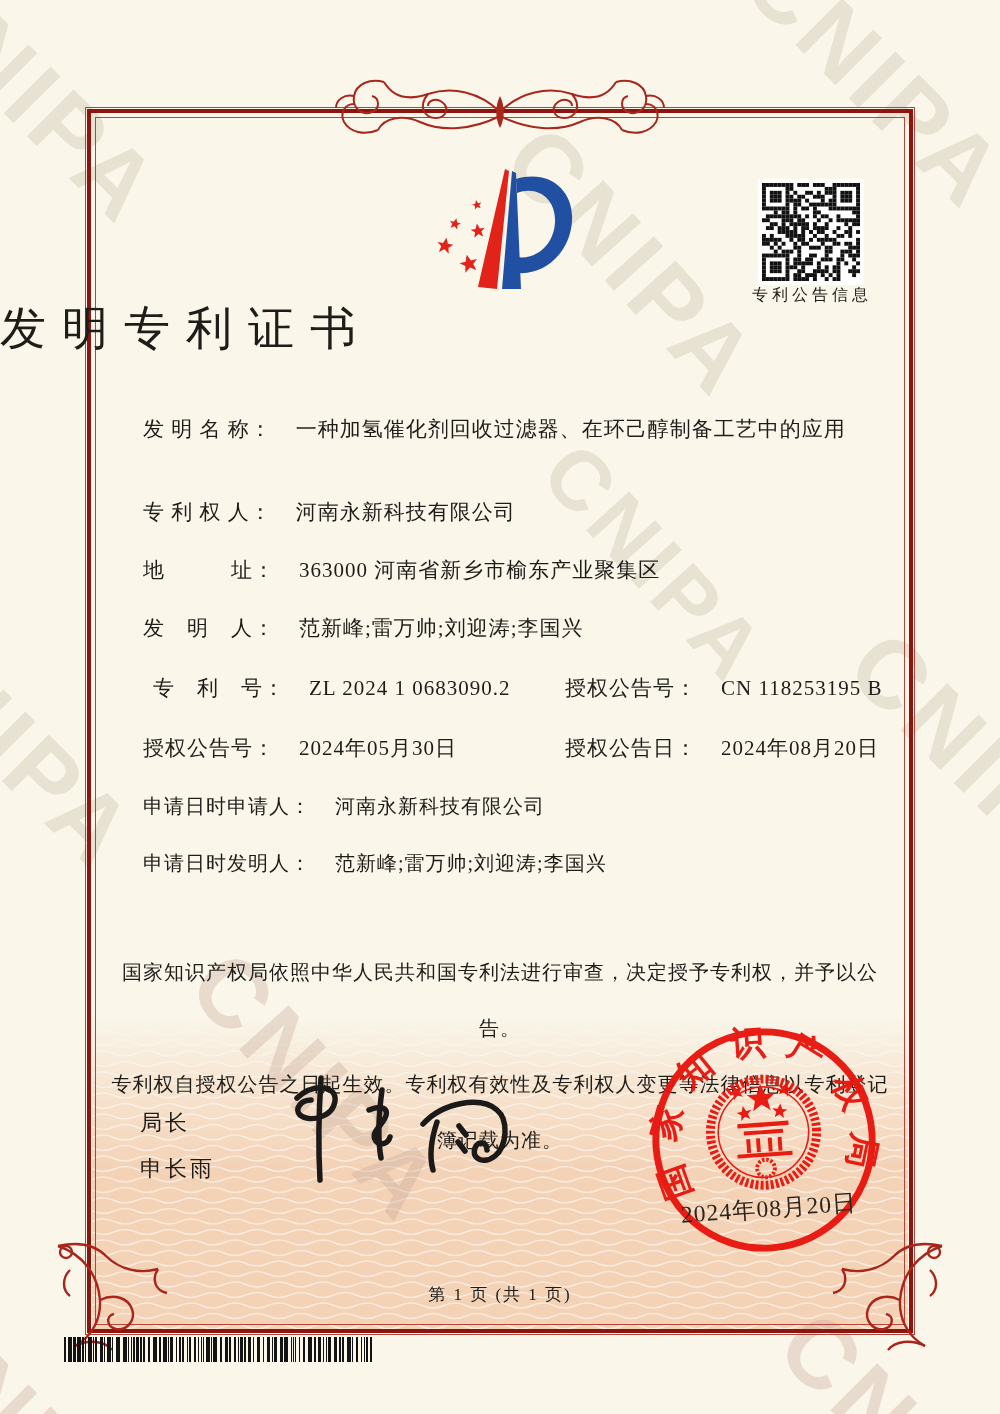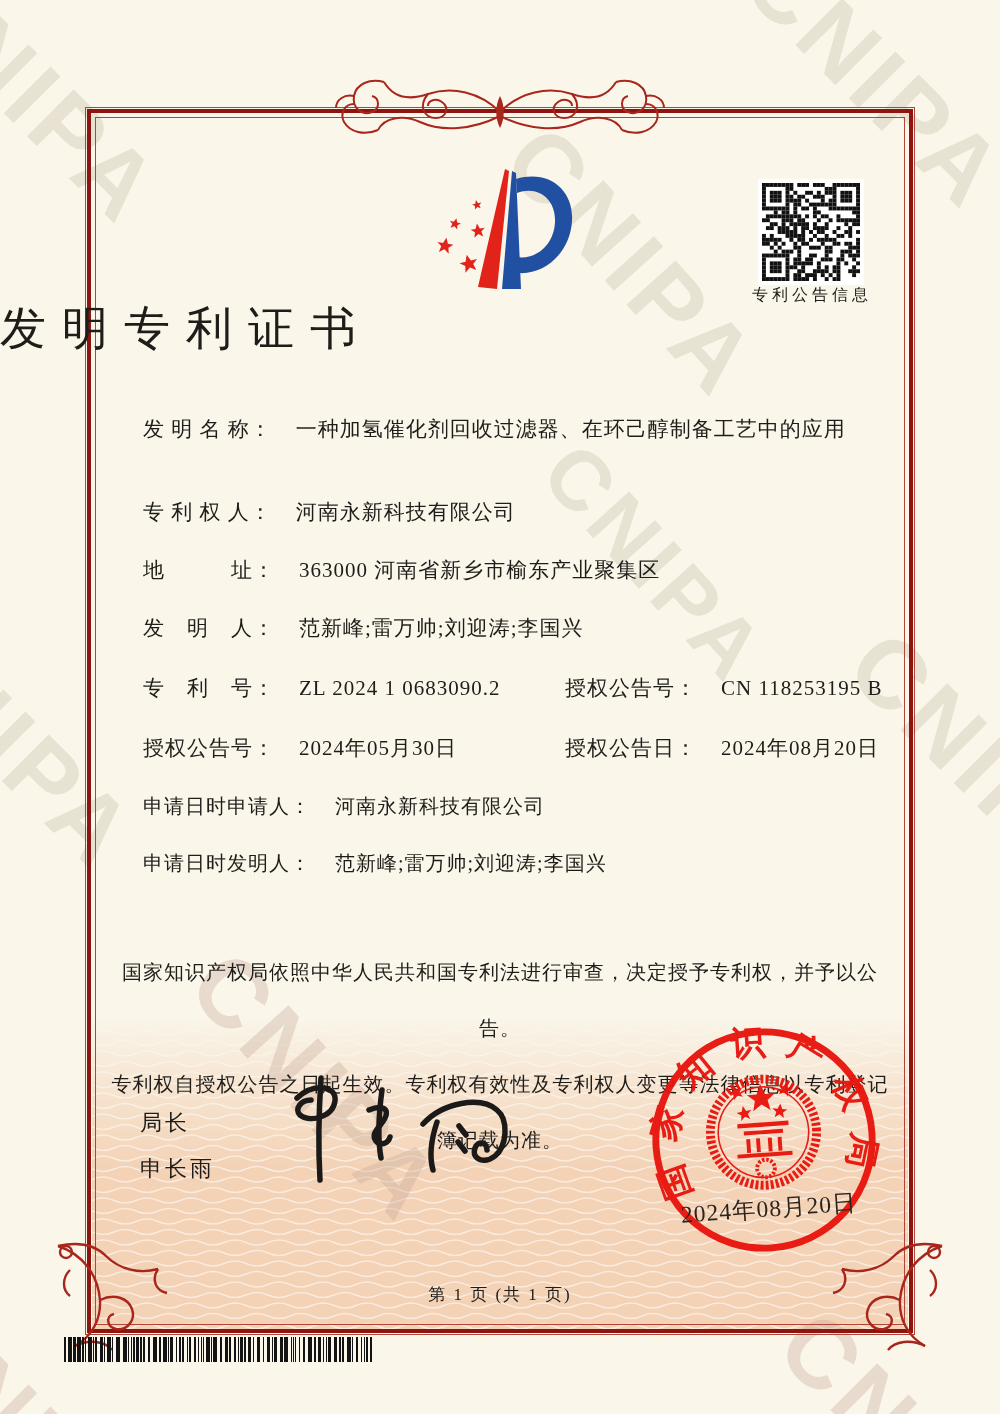--- a/index.html
+++ b/index.html
@@ -55,21 +55,21 @@
   .qr-caption{position:absolute; left:732px; top:285px; width:160px; text-align:center; font-size:16px; letter-spacing:4px;}
   .doc-title{position:absolute; left:0; top:298px; width:100%; text-align:left;
     font-size:46px; font-weight:400; letter-spacing:16px;}
   .row{position:absolute; font-size:21px; letter-spacing:1px; white-space:nowrap;}
   .row .lbl{display:inline-block;}
   .row .val{display:inline-block; margin-left:24px;}
   .r-name{left:143px; top:415px;}
   .r-patentee{left:143px; top:498px;}
   .r-address{left:143px; top:556px;}
   .r-inventors{left:143px; top:614px;text-align:center;}
-  .r-patno{left:143px; top:674px;text-decoration:underline;}
+  .r-patno{left:153px; top:674px;text-decoration:underline;}
   .r-grantno{left:565px; top:674px;}
   .r-filing{left:143px; top:734px;}
   .r-grantdate{left:565px; top:734px;}
   .r-appfiling{left:143px; top:793px; font-size:20px;}
   .r-invfiling{left:143px; top:850px; font-size:20px;font-family:Liberation Serif, serif;}
   .legal{position:absolute; left:108px; top:944px; width:784px; text-align:center;
     font-size:20px; line-height:56px; letter-spacing:1px;}
   .signer{position:absolute; left:140px; top:1108px;
     font-family:Liberation Mono, monospace; font-size:22px; letter-spacing:3px;}
   .signer div{margin-bottom:16px;}

